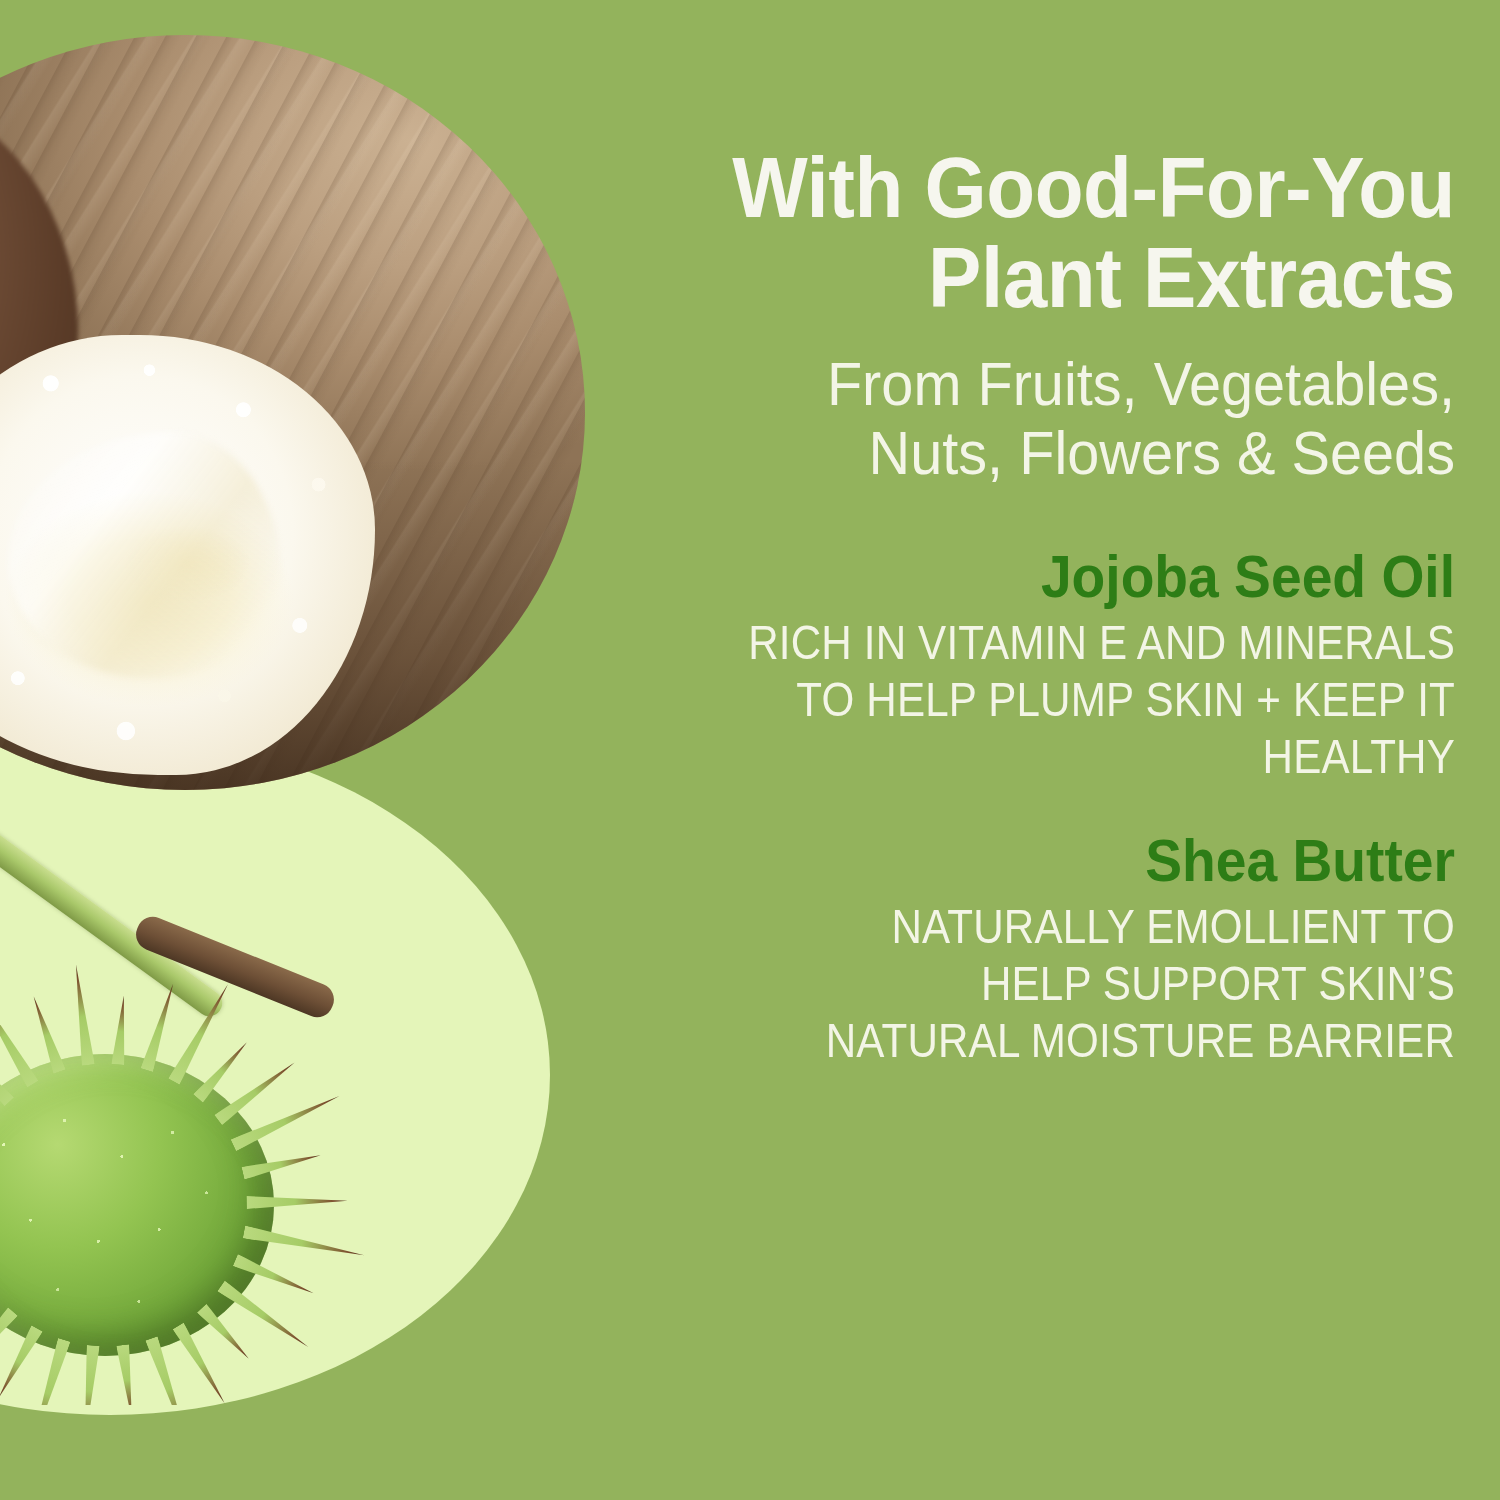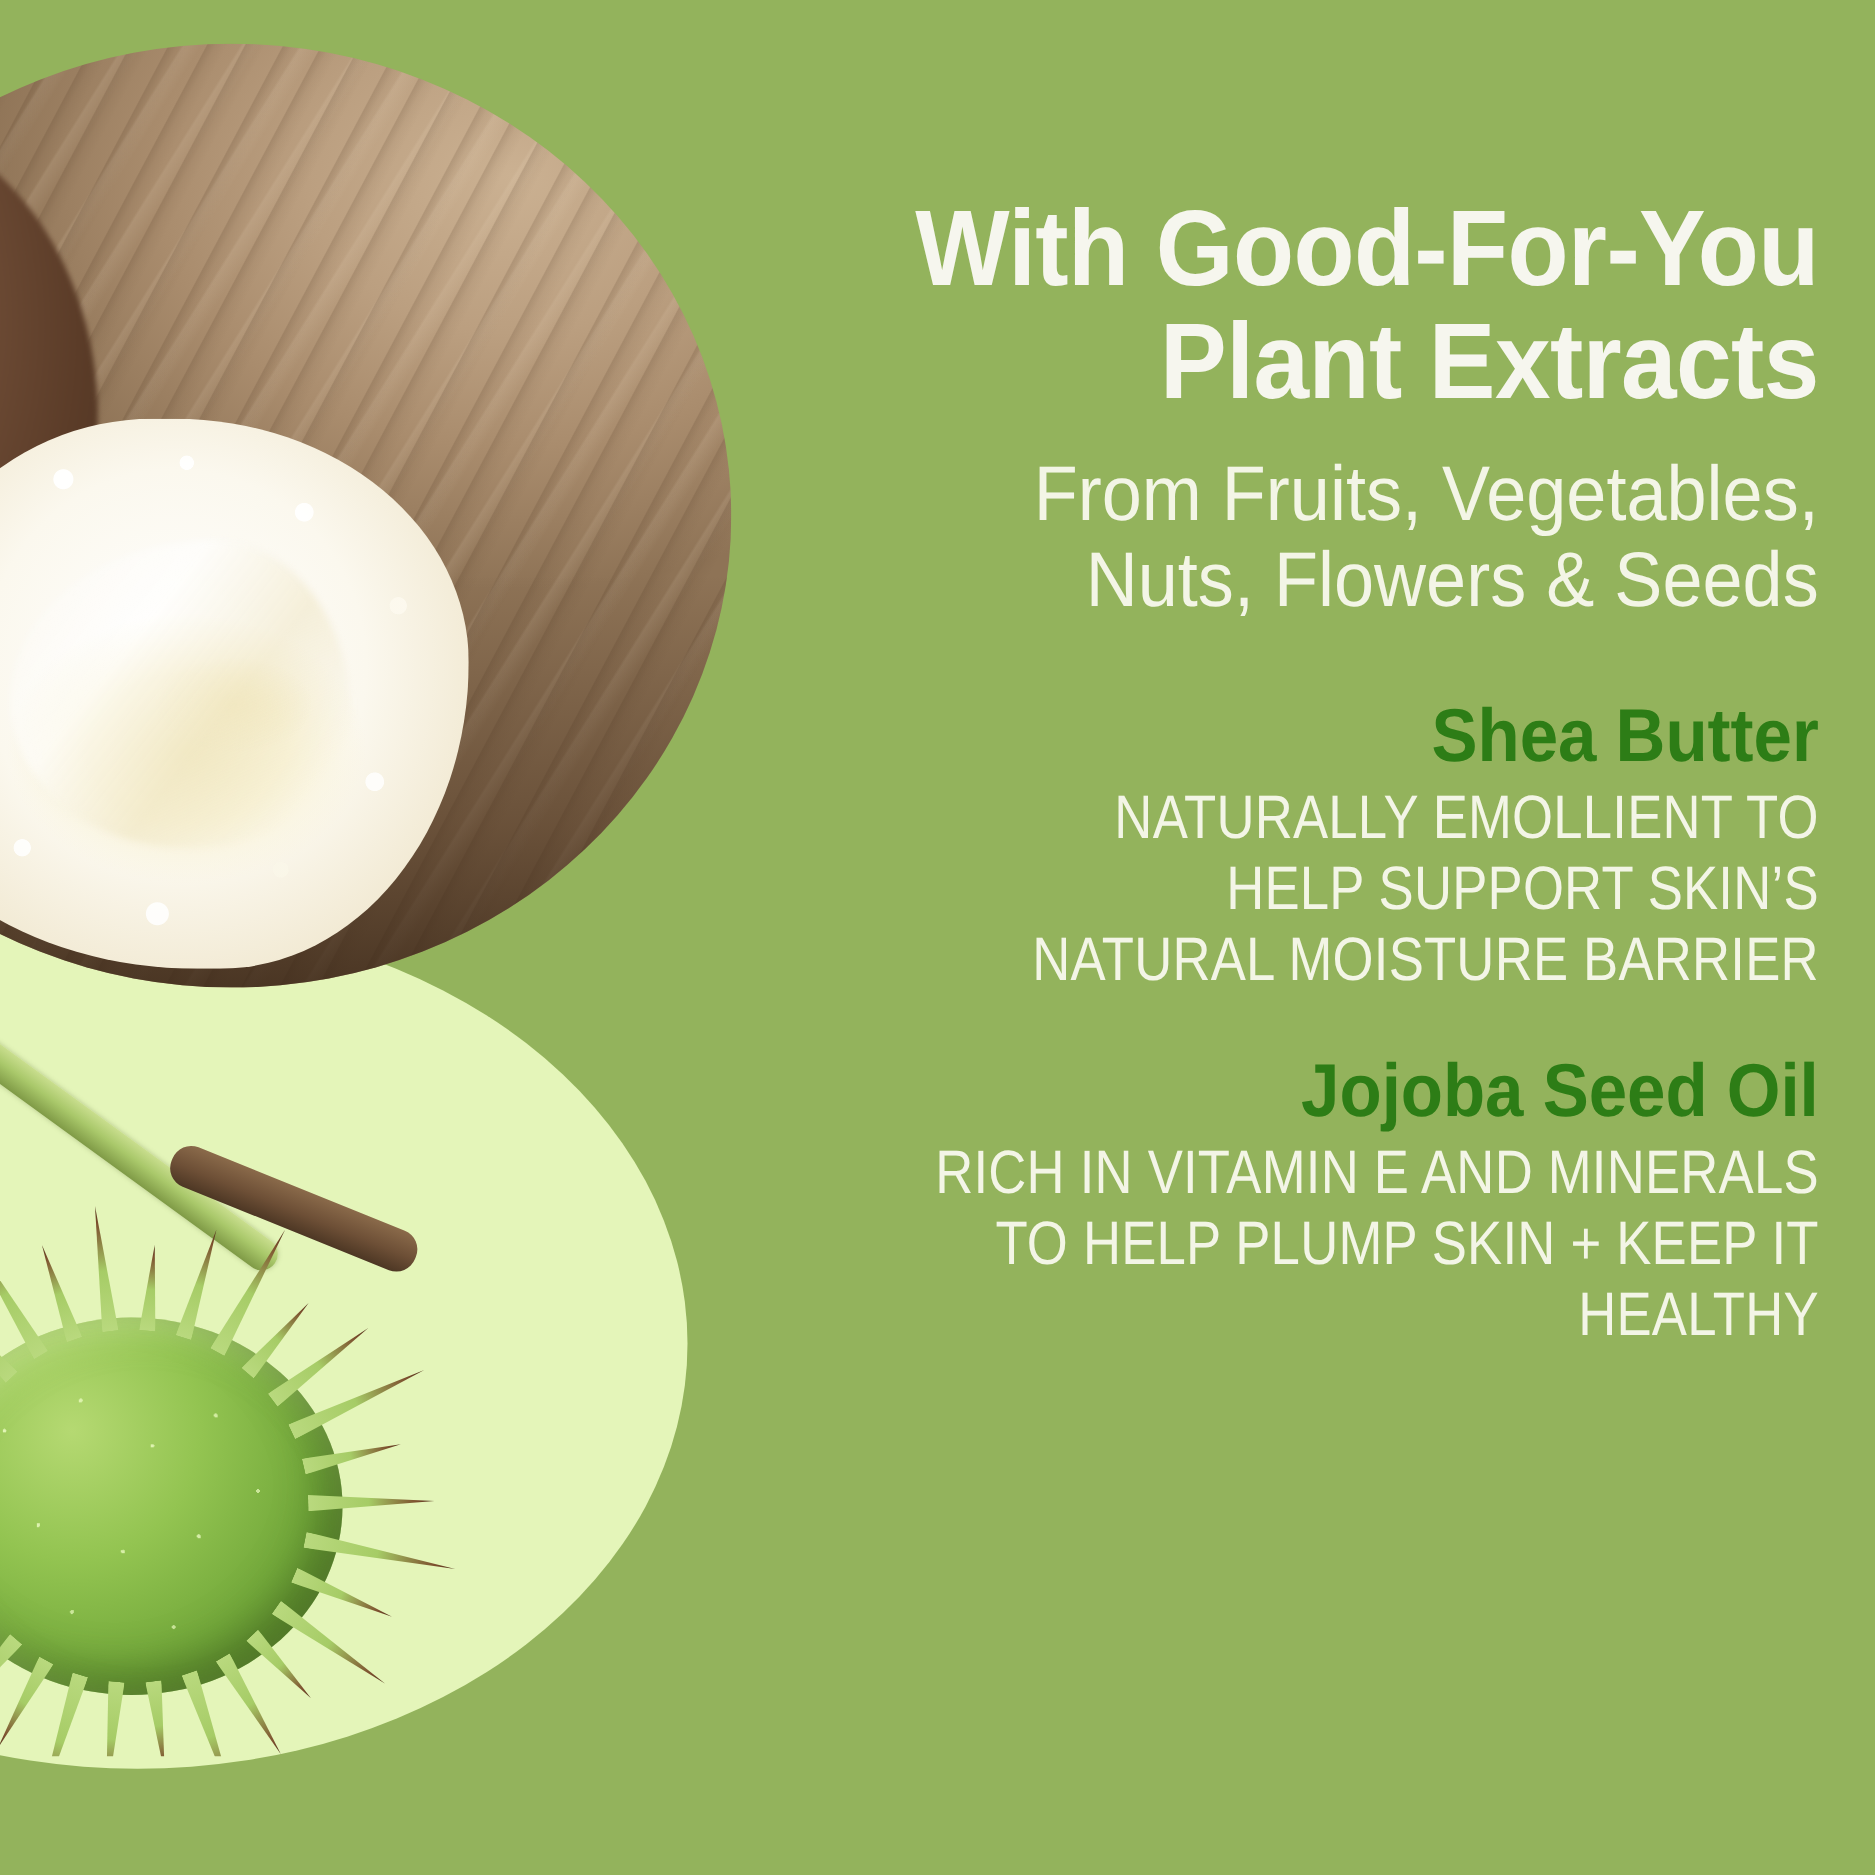--- a/index.html
+++ b/index.html
@@ -189,21 +189,20 @@
   .pod-big { left: 170px; top: 250px; width: 470px; height: 420px; }
 
   
   .text-col {
     position: absolute;
     right: 45px;
     top: 0;
     width: 890px;
     text-align: right;
     color: #f6f6ee;
-    margin-top: 12px;
   }
 
   .headline {
     margin: 0;
     padding-top: 142px;
     font-size: 86px;
     line-height: 1.05;
     font-weight: 700;
     letter-spacing: -0.5px;
     color: #f6f6ee;
@@ -311,32 +310,32 @@
     </h1>
 
     <p class="subhead">
       <span>From Fruits, Vegetables,</span><br>
       <span>Nuts, Flowers &amp; Seeds</span>
     </p>
 
     <div class="ingredients">
 
       <div class="ingredient">
+        <h2 class="ing-name">Jojoba Seed Oil</h2>
+        <p class="ing-desc">
+          <span>RICH IN VITAMIN E AND MINERALS</span>
+          <span>TO HELP PLUMP SKIN + KEEP IT HEALTHY</span>
+        </p>
+      </div>
+
+      <div class="ingredient">
         <h2 class="ing-name">Shea Butter</h2>
         <p class="ing-desc">
           <span>NATURALLY EMOLLIENT TO</span>
           <span>HELP SUPPORT SKIN’S</span>
           <span>NATURAL MOISTURE BARRIER</span>
         </p>
       </div>
 
-      <div class="ingredient">
-        <h2 class="ing-name">Jojoba Seed Oil</h2>
-        <p class="ing-desc">
-          <span>RICH IN VITAMIN E AND MINERALS</span>
-          <span>TO HELP PLUMP SKIN + KEEP IT HEALTHY</span>
-        </p>
-      </div>
-
 
     </div>
   </div>
 </div>
 
 </body></html>

